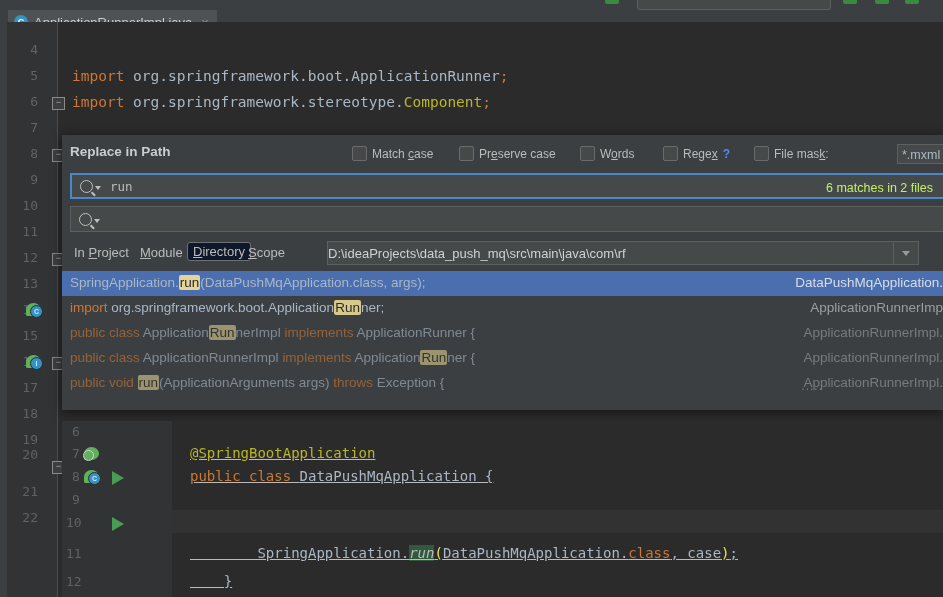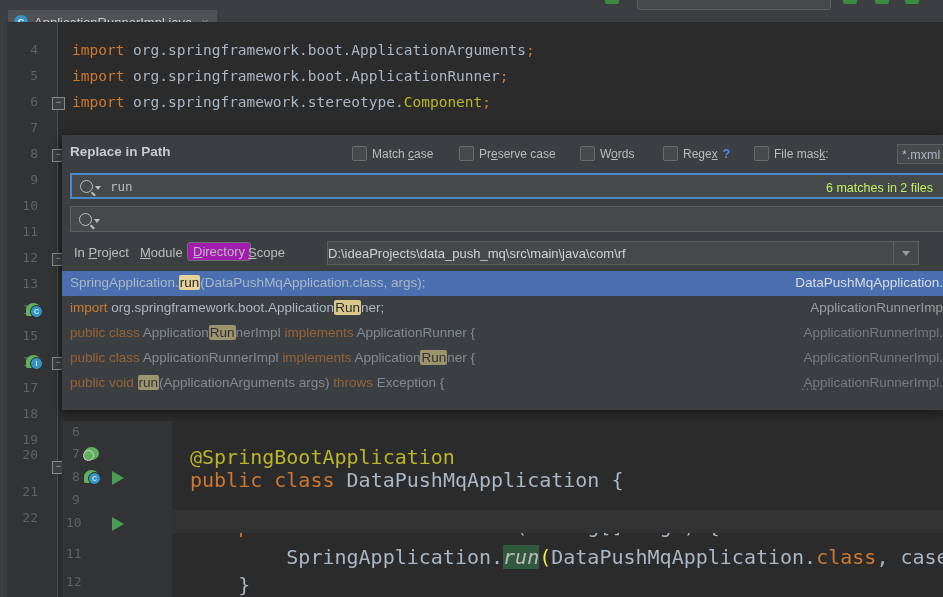--- a/index.html
+++ b/index.html
@@ -65,21 +65,21 @@
   .mag{position:relative;width:11px;height:11px;border:1.6px solid #c0c0c0;border-radius:50%;margin-left:8px;flex:none;}
   .mag:after{content:"";position:absolute;right:-4px;bottom:-3px;width:5px;height:1.6px;background:#c0c0c0;transform:rotate(45deg);}
   .mini-caret{width:0;height:0;border-left:3.5px solid transparent;border-right:3.5px solid transparent;
     border-top:4px solid #c0c0c0;margin-left:2px;margin-top:4px;flex:none;}
   .sval{margin-left:9px;font-family:"DejaVu Sans Mono","Liberation Mono",monospace;font-size:12.5px;color:#b9bcbd;}
   #match-count{position:absolute;right:10px;top:46px;font-size:12.5px;color:#bef264;}
 
   
   #scope-row{position:absolute;left:0;top:104px;width:881px;height:30px;}
   .scope-btn{position:absolute;top:6px;font-size:13px;color:#bbbbbb;white-space:nowrap;}
-  #scope-directory{border:1px solid #6e7173;border-radius:3px;padding:1px 5px;top:3px;background:#a21caf;}
+  #scope-directory{border:1px solid #6e7173;border-radius:3px;padding:1px 5px;top:3px;background:#0f172a;}
   #scope-path{position:absolute;left:265px;top:2px;width:592px;height:24px;background:#45494a;
     border:1px solid #5e6060;box-sizing:border-box;display:flex;align-items:center;}
   #scope-path .pv{font-size:13px;color:#cfd2d4;white-space:nowrap;overflow:hidden;}
   #scope-path-drop{position:absolute;right:0;top:0;width:24px;height:22px;background:#45494a;
     border-left:1px solid #5e6060;display:flex;align-items:center;justify-content:center;}
 
   
   #results{position:absolute;left:0;top:136px;width:881px;height:122px;overflow:hidden;}
   .res-row{position:absolute;left:0;width:881px;height:25px;}
   .res-row .txt{position:absolute;left:8px;top:4px;white-space:nowrap;font-size:13.5px;}
@@ -98,22 +98,22 @@
   #preview-header .ph b{color:#e3e6e8;}
   #preview{position:absolute;left:62px;top:421px;width:881px;height:176px;background:#2b2b2b;overflow:hidden;}
   #pv-gutter{position:absolute;left:0;top:0;width:110px;height:176px;background:#313335;}
   #pv-gutter .pn{position:absolute;left:8px;color:#606366;font-size:13px;
     font-family:"DejaVu Sans Mono","Liberation Mono",monospace;}
   .runarrow{width:0;height:0;border-top:7px solid transparent;border-bottom:7px solid transparent;
     border-left:12px solid #499c54;}
   .magbean{position:relative;width:15px;height:13px;background:#61b15a;border-radius:50% 50% 50% 10%;}
   .magbean .mg{position:absolute;left:-1px;bottom:-1px;width:9px;height:9px;border:1.6px solid #cfd2d4;border-radius:50%;}
   #pv-code{position:absolute;left:110px;top:0;width:771px;height:176px;}
-  #pv-code .pl{position:absolute;left:18px;white-space:pre;font-size:20px;
-    font-family:"DejaVu Sans Mono","Liberation Mono",monospace;}
+  #pv-code .pl{position:absolute;left:18px;white-space:pre;font-size:14px;
+    font-family:"DejaVu Sans Mono","Liberation Mono",monospace;text-decoration:underline;}
   .mhl{background:#32593d;}
   .brace{color:#e8e84a;}
   .ital{font-style:italic;}
   #pv-caret-line{position:absolute;left:110px;width:771px;height:23px;background:#323232;}
   #left-strip{position:absolute;left:0;top:10px;width:7px;height:587px;background:#3c3f41;}
 </style>
 </head>
 <body>
 
 <div id="top-toolbar">
@@ -159,21 +159,20 @@
         </div>
       </div>
       <div class="gmark" style="top: 333px; left: 26px;">
         <div class="bean">
           <div class="inner">I</div>
         </div>
       </div>
     </div>
   <div id="fold-line"></div>
   <div id="code-lines">
-      <div class="cl" style="top: 20px;"><span class="k-kw">import </span><span class="k-txt">org.springframework.boot.ApplicationArguments</span><span class="k-kw">;</span></div>
       <div class="cl" style="top: 46px;"><span class="k-kw">import </span><span class="k-txt">org.springframework.boot.ApplicationRunner</span><span class="k-kw">;</span></div>
       <div class="cl" style="top: 72px;"><span class="k-kw">import </span><span class="k-txt">org.springframework.stereotype.</span><span class="k-ann">Component</span><span class="k-kw">;</span></div>
       <div class="cl" style="top: 124px;"><span class="k-cm">/**</span></div>
     </div>
 <div class="foldbox" style="left: 52px; top: 75px;">−</div>
     <div class="foldbox" style="left: 52px; top: 127px;">−</div>
     <div class="foldbox" style="left: 52px; top: 231px;">−</div>
     <div class="foldbox" style="left: 52px; top: 335px;">−</div>
     <div class="foldbox" style="left: 52px; top: 439px;">−</div>
   </div>

